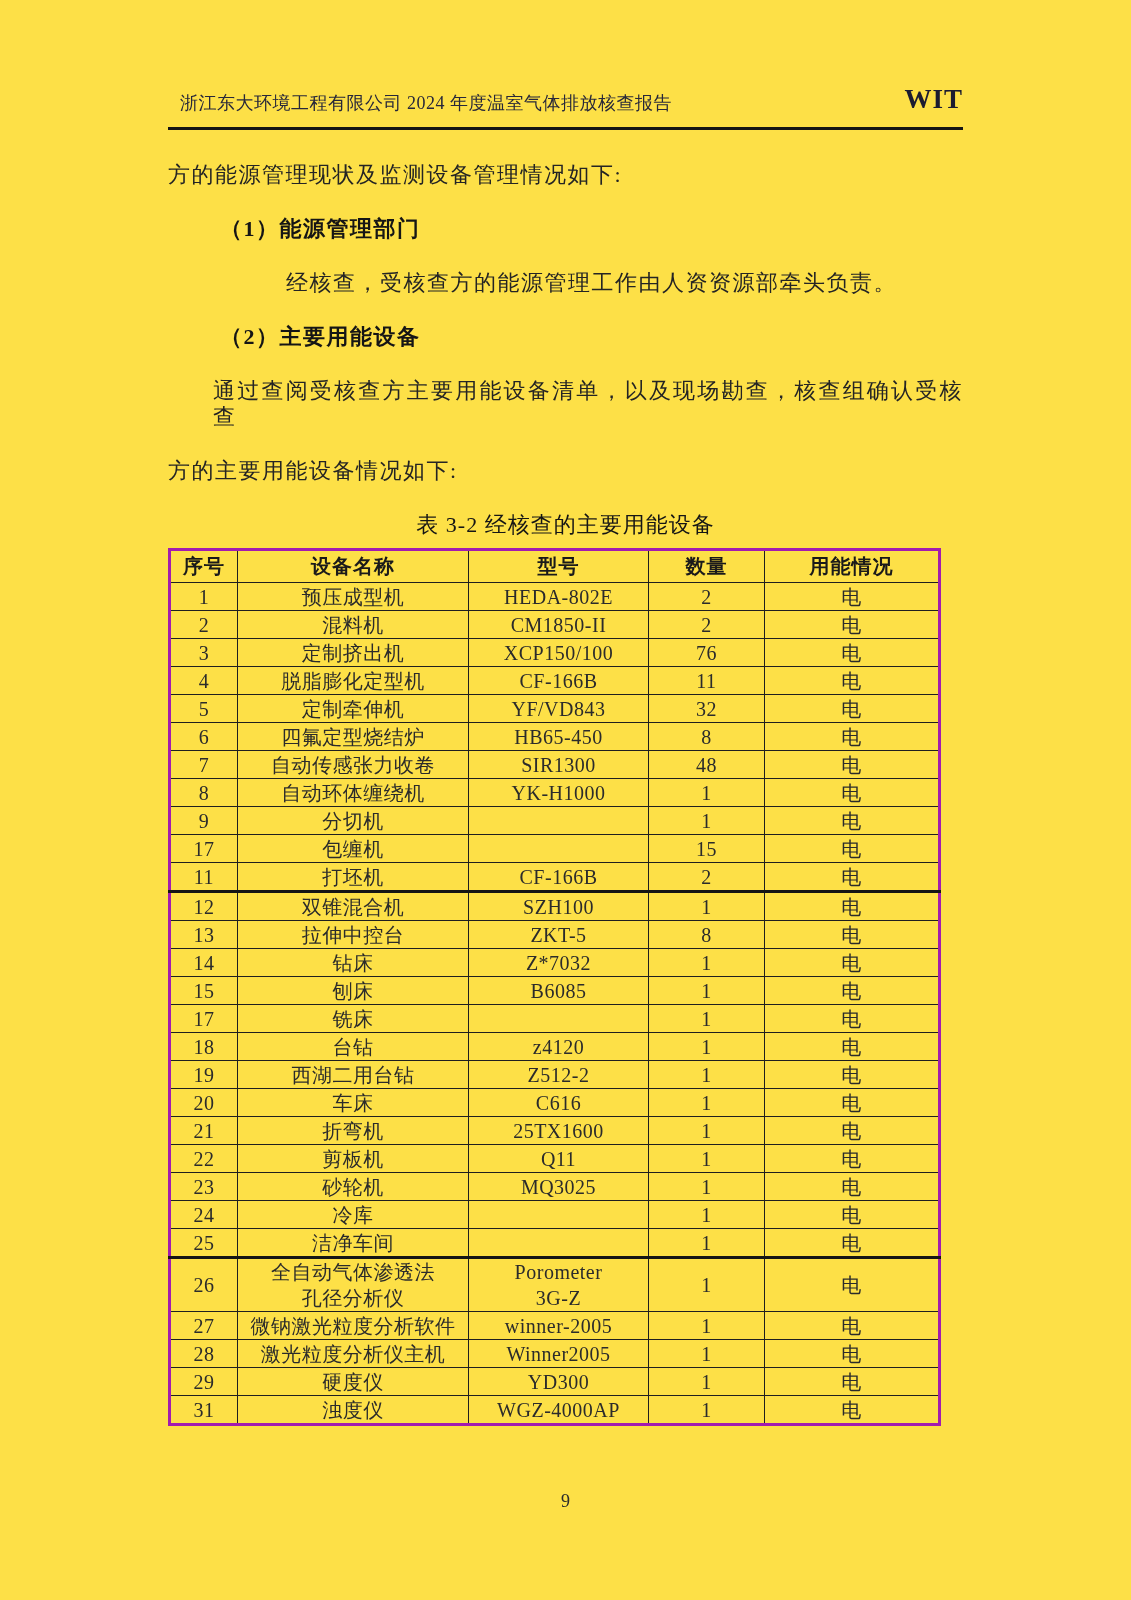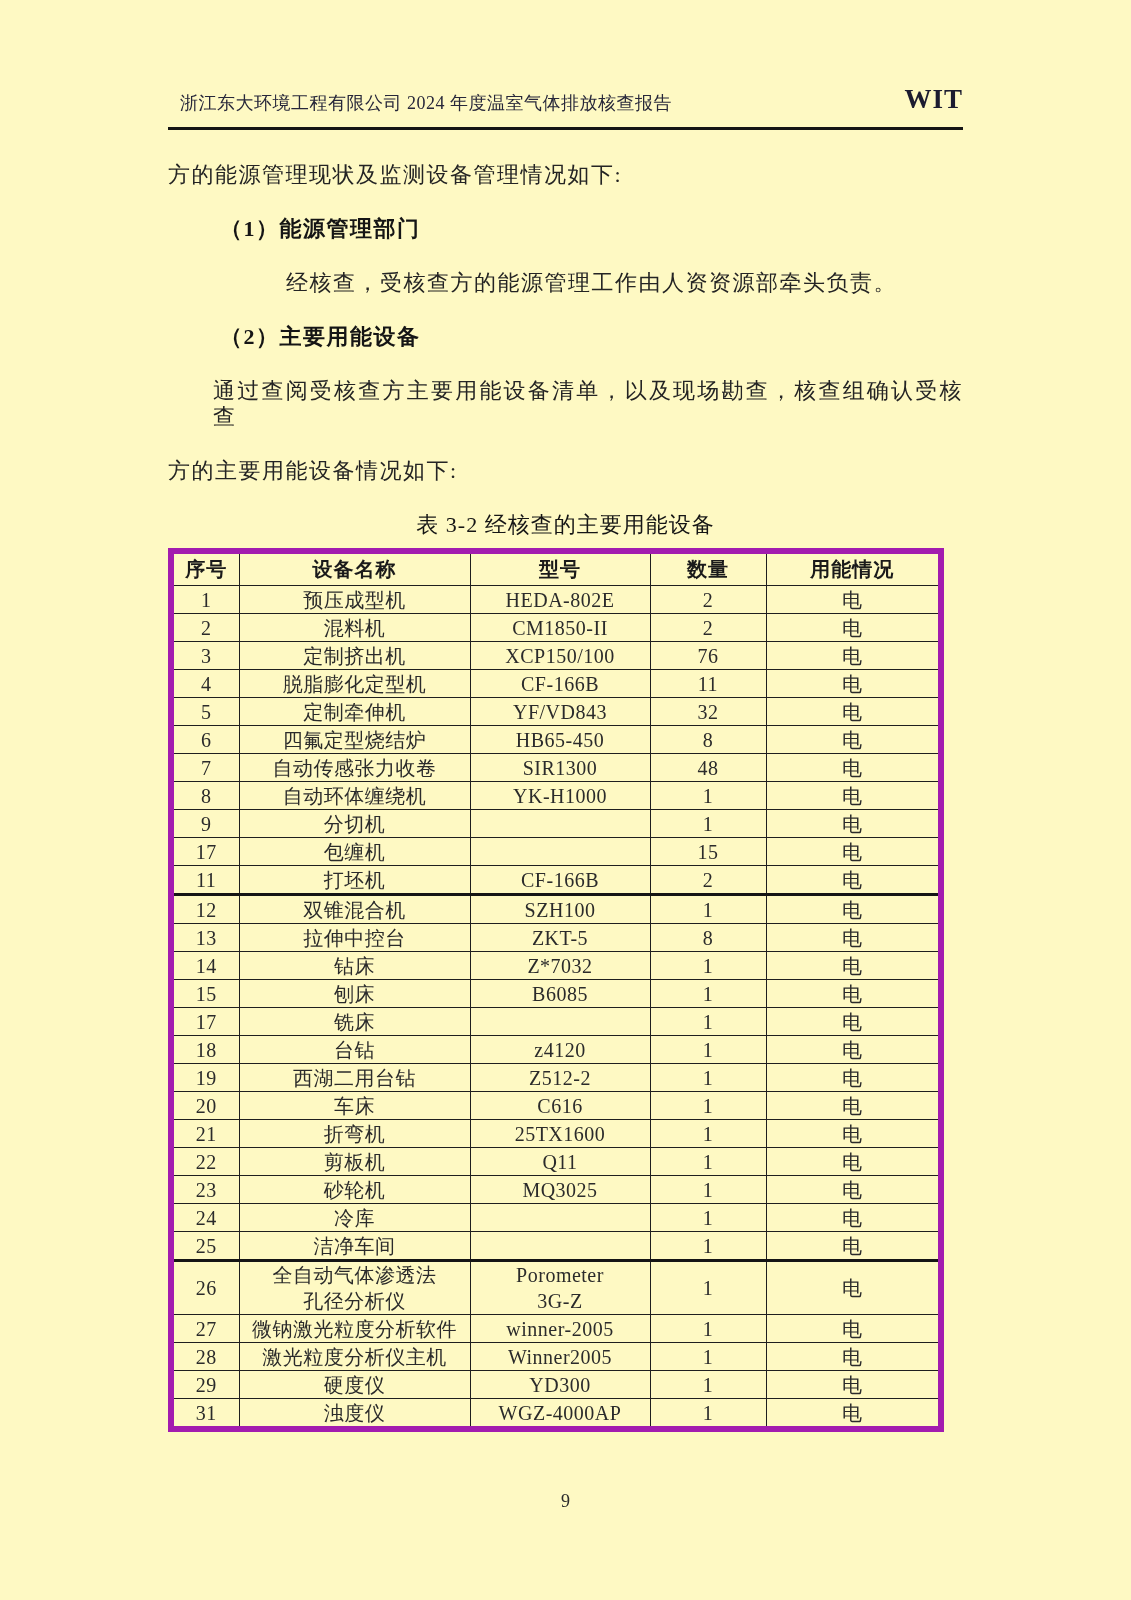--- a/index.html
+++ b/index.html
@@ -1,18 +1,18 @@
 <!DOCTYPE html>
 <html><head>
 <meta charset="utf-8">
 <style>
   html, body { margin: 0; padding: 0; background: #ffffff; }
   .page {
     width: 1131px; height: 1600px;
-    background: #fef9c3;
+    background: #fde047;
     font-family: "Liberation Serif", "DejaVu Serif", serif;
     color: #262626;
     position: relative;
     box-sizing: border-box;
     padding: 84px 168px 0 168px;
     overflow: hidden;
   }
   .doc-header {
     display: flex; justify-content: space-between; align-items: flex-end;
     padding-bottom: 12px;
@@ -35,21 +35,21 @@
   .indent-p { padding-left: 45px; }
   .justify-last { text-align: justify; text-align-last: justify; }
   .table-title {
     text-align: center; font-weight: 400; font-size: 22px;
     letter-spacing: 1px; color: #151515;
     margin: 0 0 10px 0; line-height: 26px;
   }
   table.equip {
     border-collapse: collapse; table-layout: fixed;
     width: 770px;
-    border: 6px solid #a21caf;
+    border: 3px solid #a21caf;
   }
   table.equip th, table.equip td {
     border: 1px solid #1f1f1f;
     padding: 0;
     overflow: hidden;
   }
   table.equip th {
     font-size: 20px; font-weight: 700; letter-spacing: 1px;
     height: 31px; text-align: center; color: #1a1a1a;
   }

